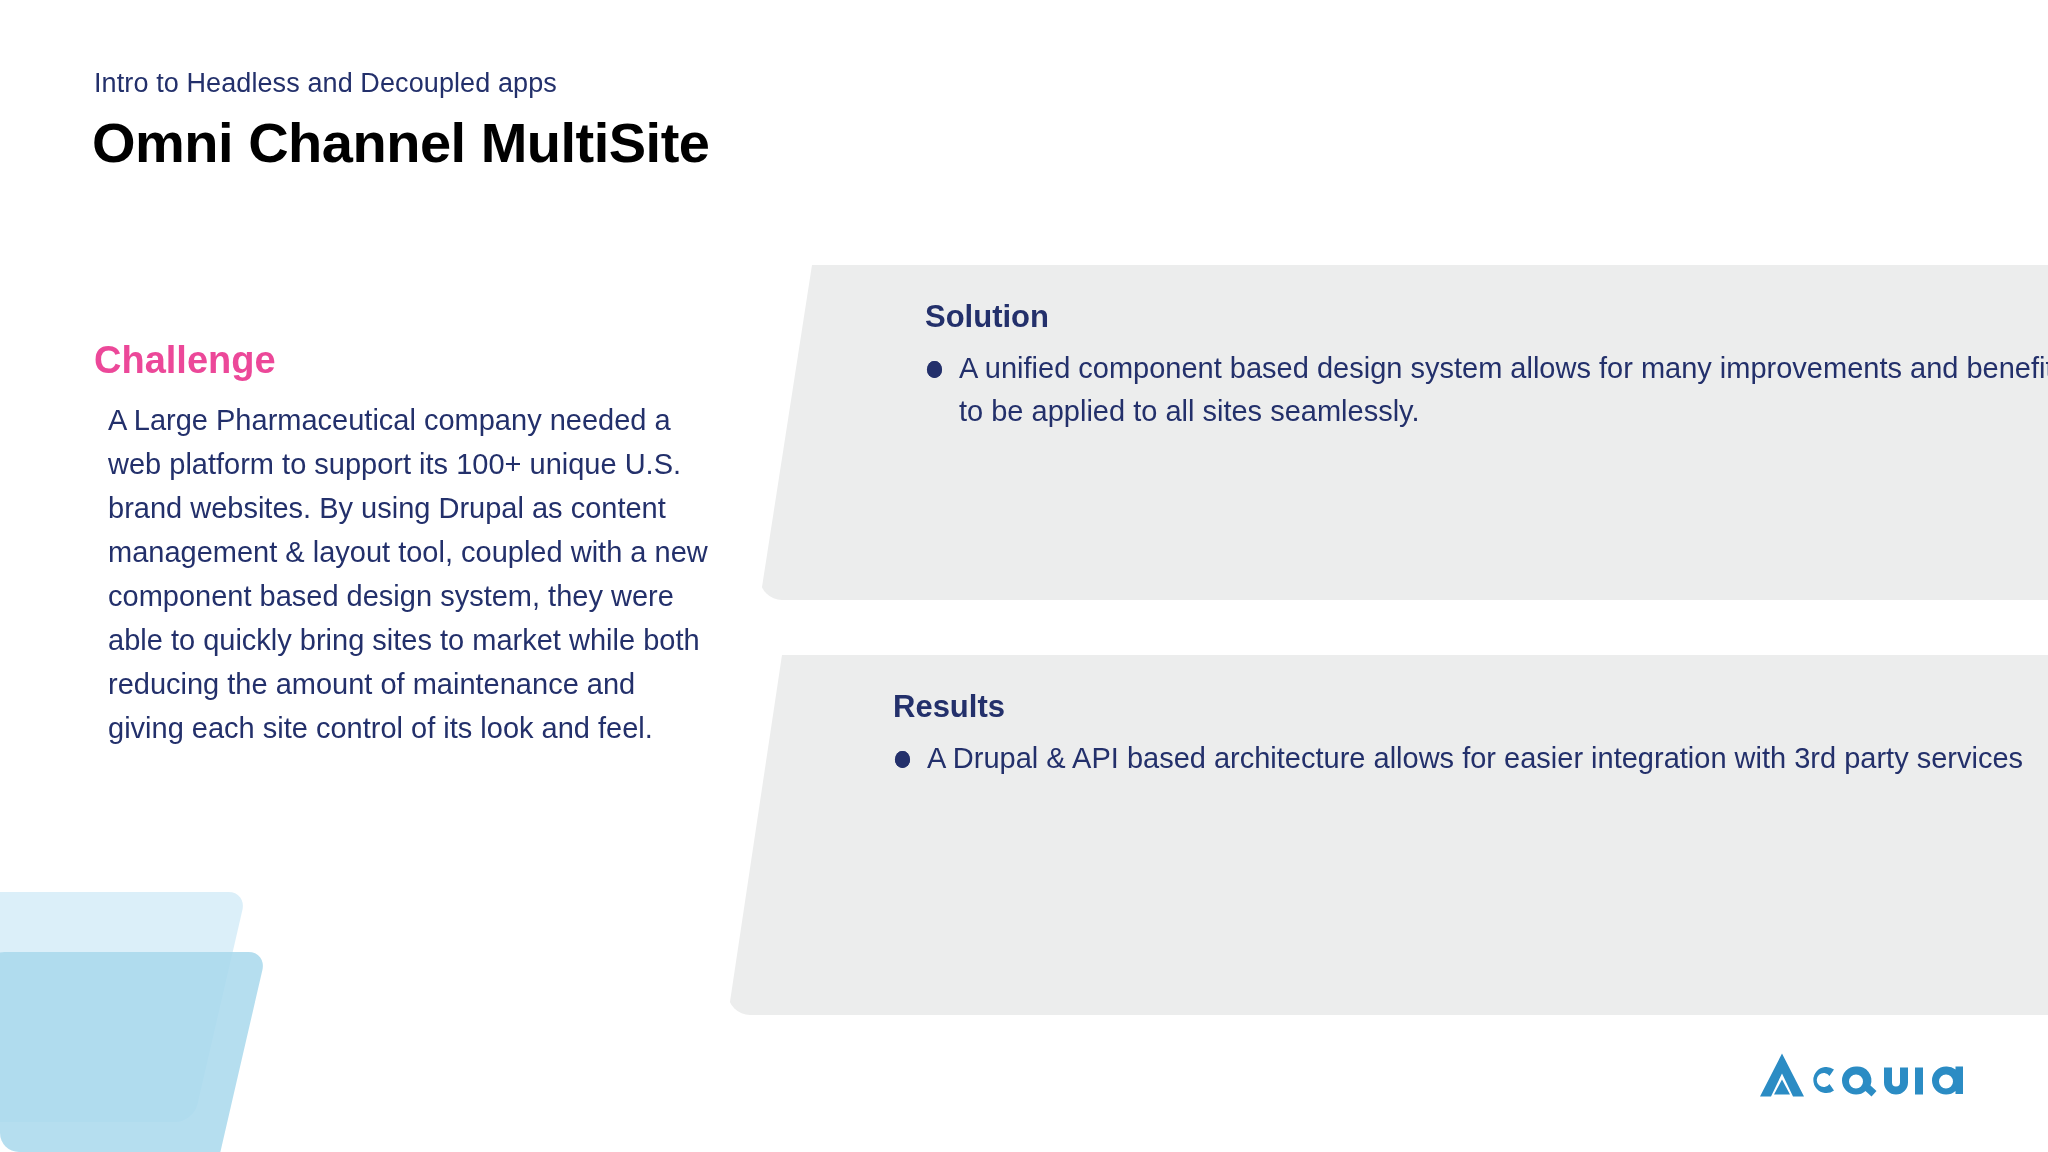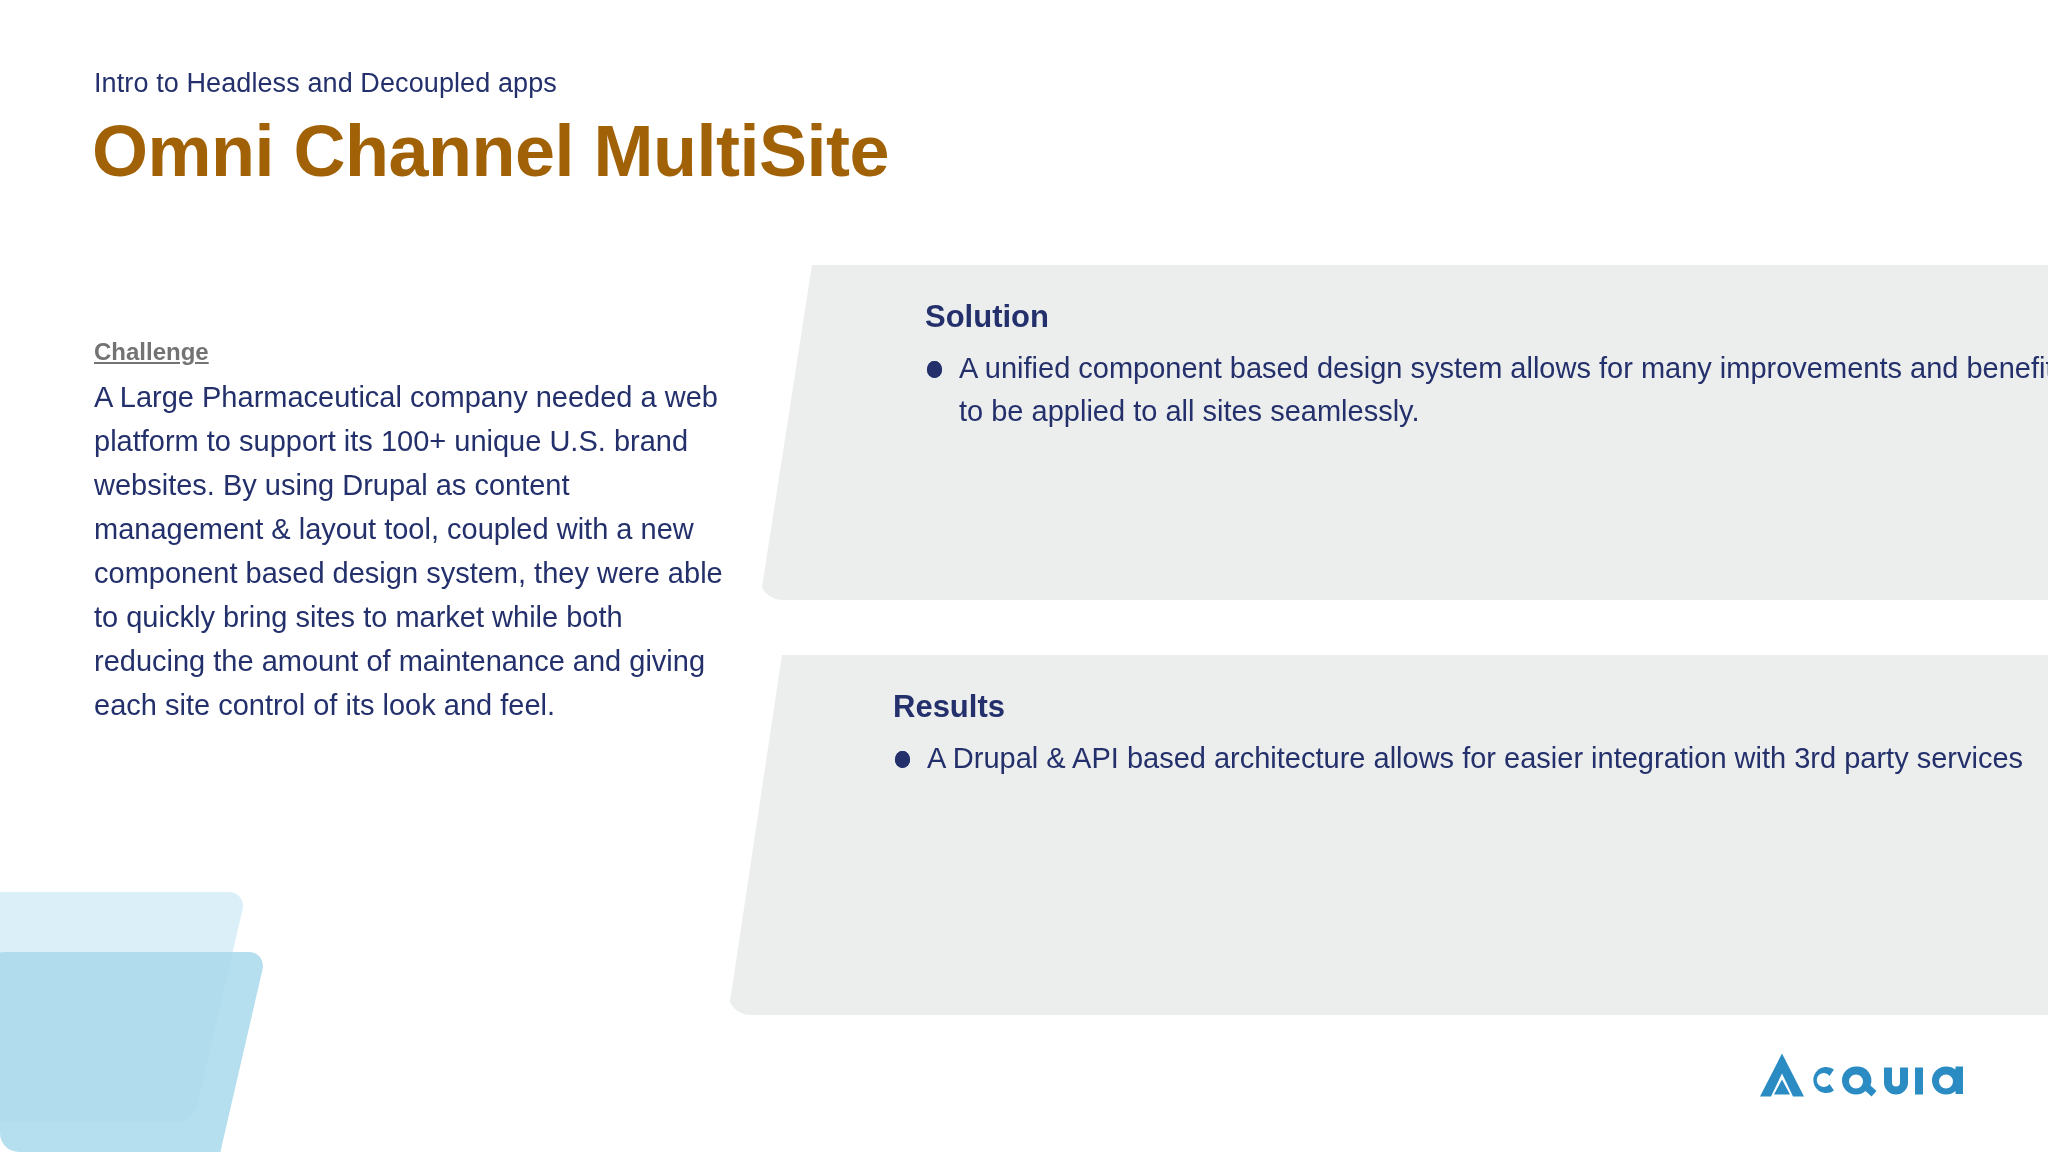--- a/index.html
+++ b/index.html
@@ -64,47 +64,46 @@
     top: 68px;
     font-size: 27px;
     color: #23306b;
     letter-spacing: 0.1px;
     white-space: nowrap;
   }
   .title {
     position: absolute;
     left: 92px;
     top: 110px;
-    font-size: 72px;
+    font-size: 56px;
     font-weight: bold;
-    color: #a16207;
+    color: #000000;
     letter-spacing: -0.5px;
     white-space: nowrap;
   }
 
   
   .challenge {
     position: absolute;
     left: 94px;
     top: 338px;
     width: 630px;
   }
   .challenge-heading {
-    font-size: 24px;
+    font-size: 38px;
     font-weight: bold;
-    color: #737373;
+    color: #ec4899;
     margin: 0 0 8px 0;
     line-height: 1.2;
-    text-decoration: underline;
   }
   .challenge-body {
     font-size: 29px;
     line-height: 1.52;
     color: #23306b;
-    margin: 0;
+    margin: 14px;
   }
 
   
   .panel {
     position: absolute;
     background: #eceded;
     color: #23306b;
   }
   .panel-solution {
     left: 760px;

